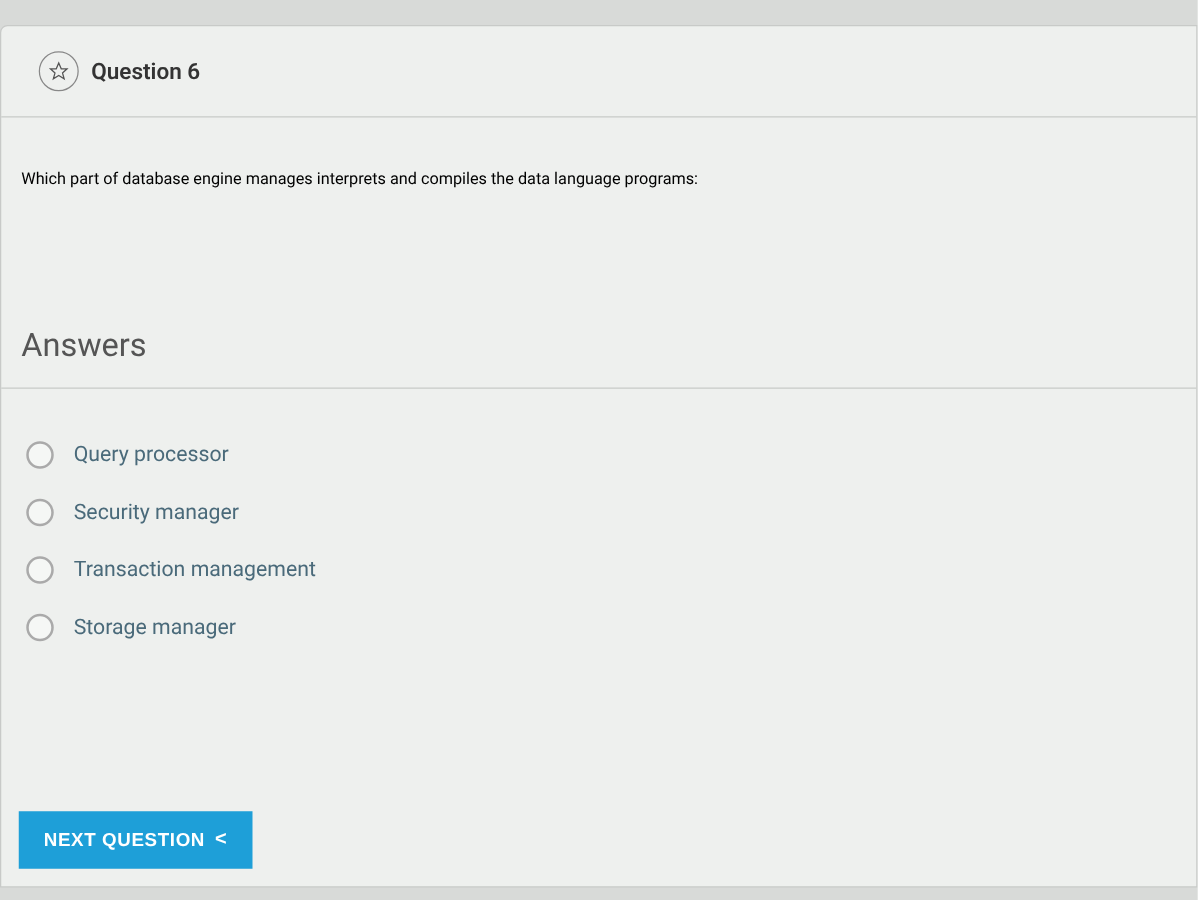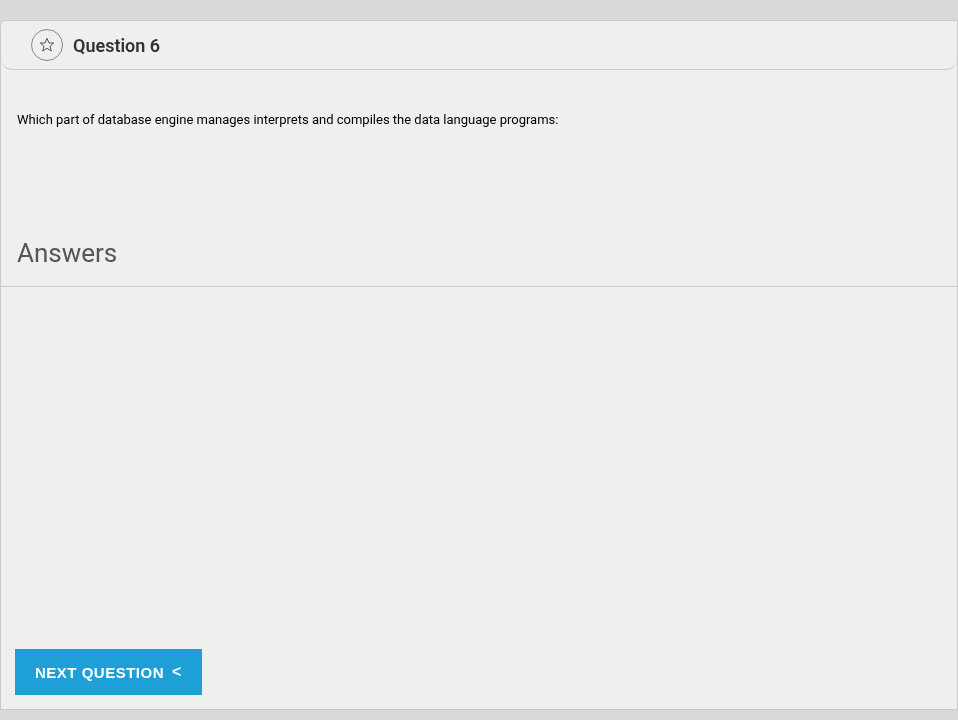--- a/index.html
+++ b/index.html
@@ -21,23 +21,22 @@
       margin: 20px 0 0 0;
       border: 1px solid #c8cac8;
       border-radius: 6px 0 0 0;
       height: 690px;
       position: relative;
     }
     
     .question-header {
       display: flex;
       align-items: center;
-      padding: 8px 30px;
+      padding: 20px 30px;
       border-bottom: 1px solid #c8cac8;
-      border-radius: 11px;
     }
     
     .star-circle {
       width: 32px;
       height: 32px;
       border: 1.5px solid #888;
       border-radius: 50%;
       display: flex;
       align-items: center;
       justify-content: center;
@@ -134,19 +133,37 @@
         <polygon points="12,2 15,9 22,9 16.5,14 18.5,21 12,17 5.5,21 7.5,14 2,9 9,9"></polygon>
       </svg>
     </div>
     <span class="question-label">Question 6</span>
   </div>
 
   <div class="question-text">Which part of database engine manages interprets and compiles the data language programs:</div>
 
   <div class="answers-heading">Answers</div>
 
+  <div class="answers-list">
+    <div class="answer-option">
+      <div class="radio-circle"></div>
+      <span class="answer-text">Query processor</span>
+    </div>
+    <div class="answer-option">
+      <div class="radio-circle"></div>
+      <span class="answer-text">Security manager</span>
+    </div>
+    <div class="answer-option">
+      <div class="radio-circle"></div>
+      <span class="answer-text">Transaction management</span>
+    </div>
+    <div class="answer-option">
+      <div class="radio-circle"></div>
+      <span class="answer-text">Storage manager</span>
+    </div>
+  </div>
 
   <button class="next-button">
     <span>NEXT QUESTION</span>
     <span class="chevron-icon">&lt;</span>
   </button>
 
 </div>
 
 </body></html>

